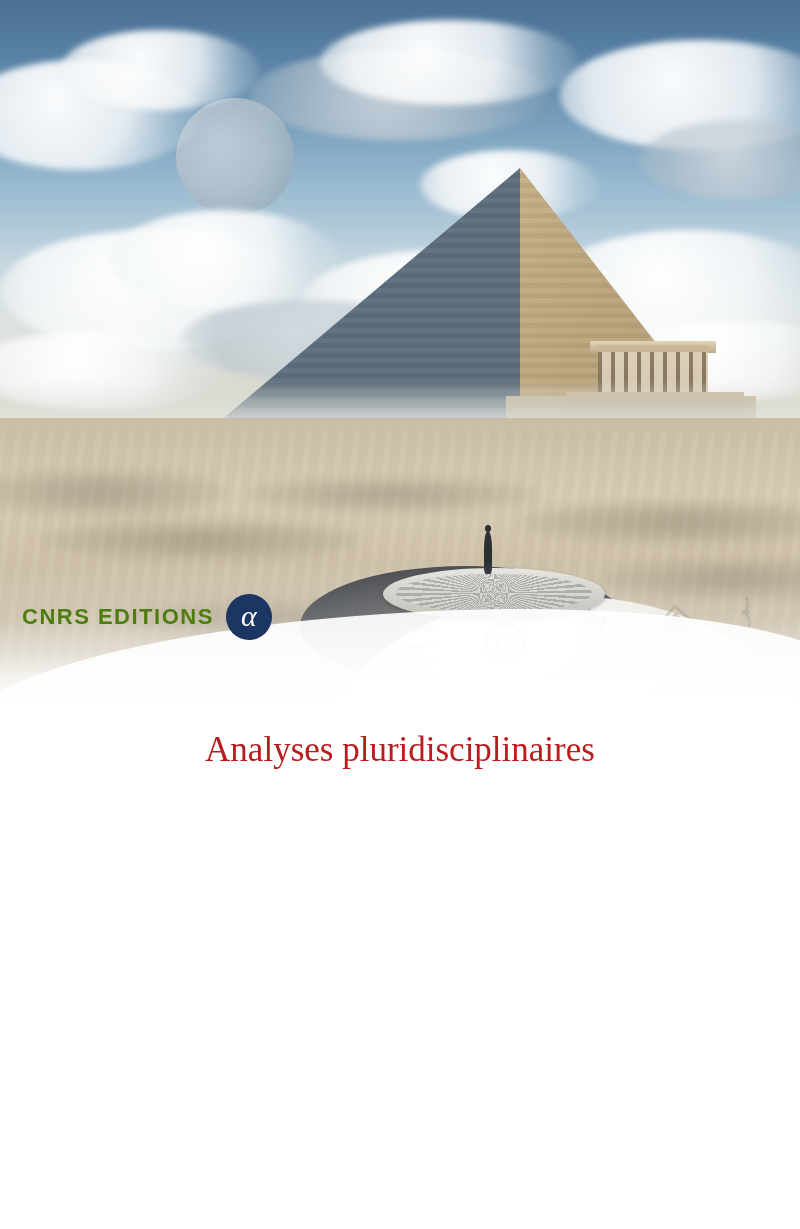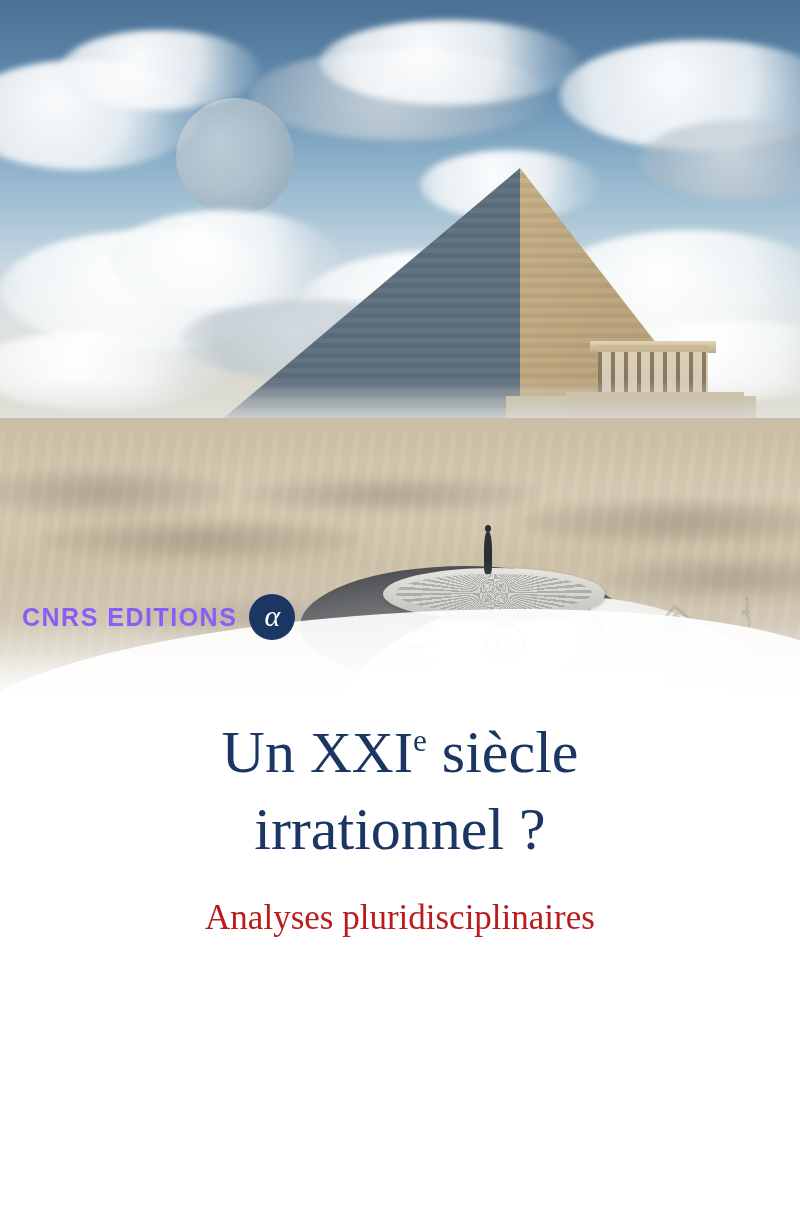--- a/index.html
+++ b/index.html
@@ -266,23 +266,23 @@
     position: absolute;
     left: 22px;
     top: 594px;
     display: flex;
     align-items: center;
     gap: 12px;
   }
   .publisher-name {
     font-family: "Liberation Sans", sans-serif;
     font-weight: bold;
-    font-size: 25px;
+    font-size: 22px;
     letter-spacing: 1.5px;
-    color: #8b5cf6;
+    color: #4d7c0f;
   }
   .publisher-mark {
     width: 46px;
     height: 46px;
     border-radius: 50%;
     background: #1c3663;
     color: #ffffff;
     display: flex;
     align-items: center;
     justify-content: center;
@@ -392,24 +392,20 @@
     <div class="fade-swoosh"></div>
     <div class="fade-bottom"></div>
   </div>
 
   <div class="publisher">
     <span class="publisher-name">CNRS EDITIONS</span>
     <span class="publisher-mark">α</span>
   </div>
 
   <div class="textblock">
-    <div class="title">
-      <span>Un </span><span class="smallcaps">XXI</span><sup>e</sup><span> siècle</span><br>
-      <span>irrationnel ?</span>
-    </div>
 
     <div class="subtitle">
       <span>Analyses pluridisciplinaires</span><br>
     </div>
 
     <div class="authors">
       <br>
     </div>
   </div>
 

